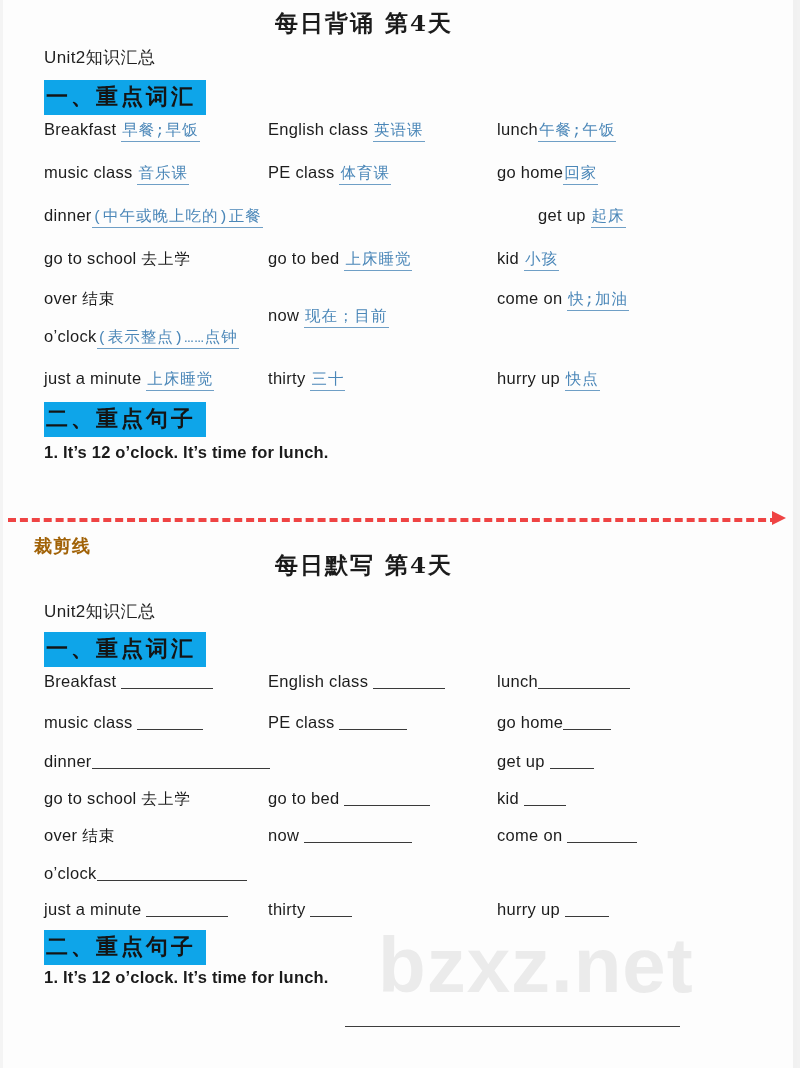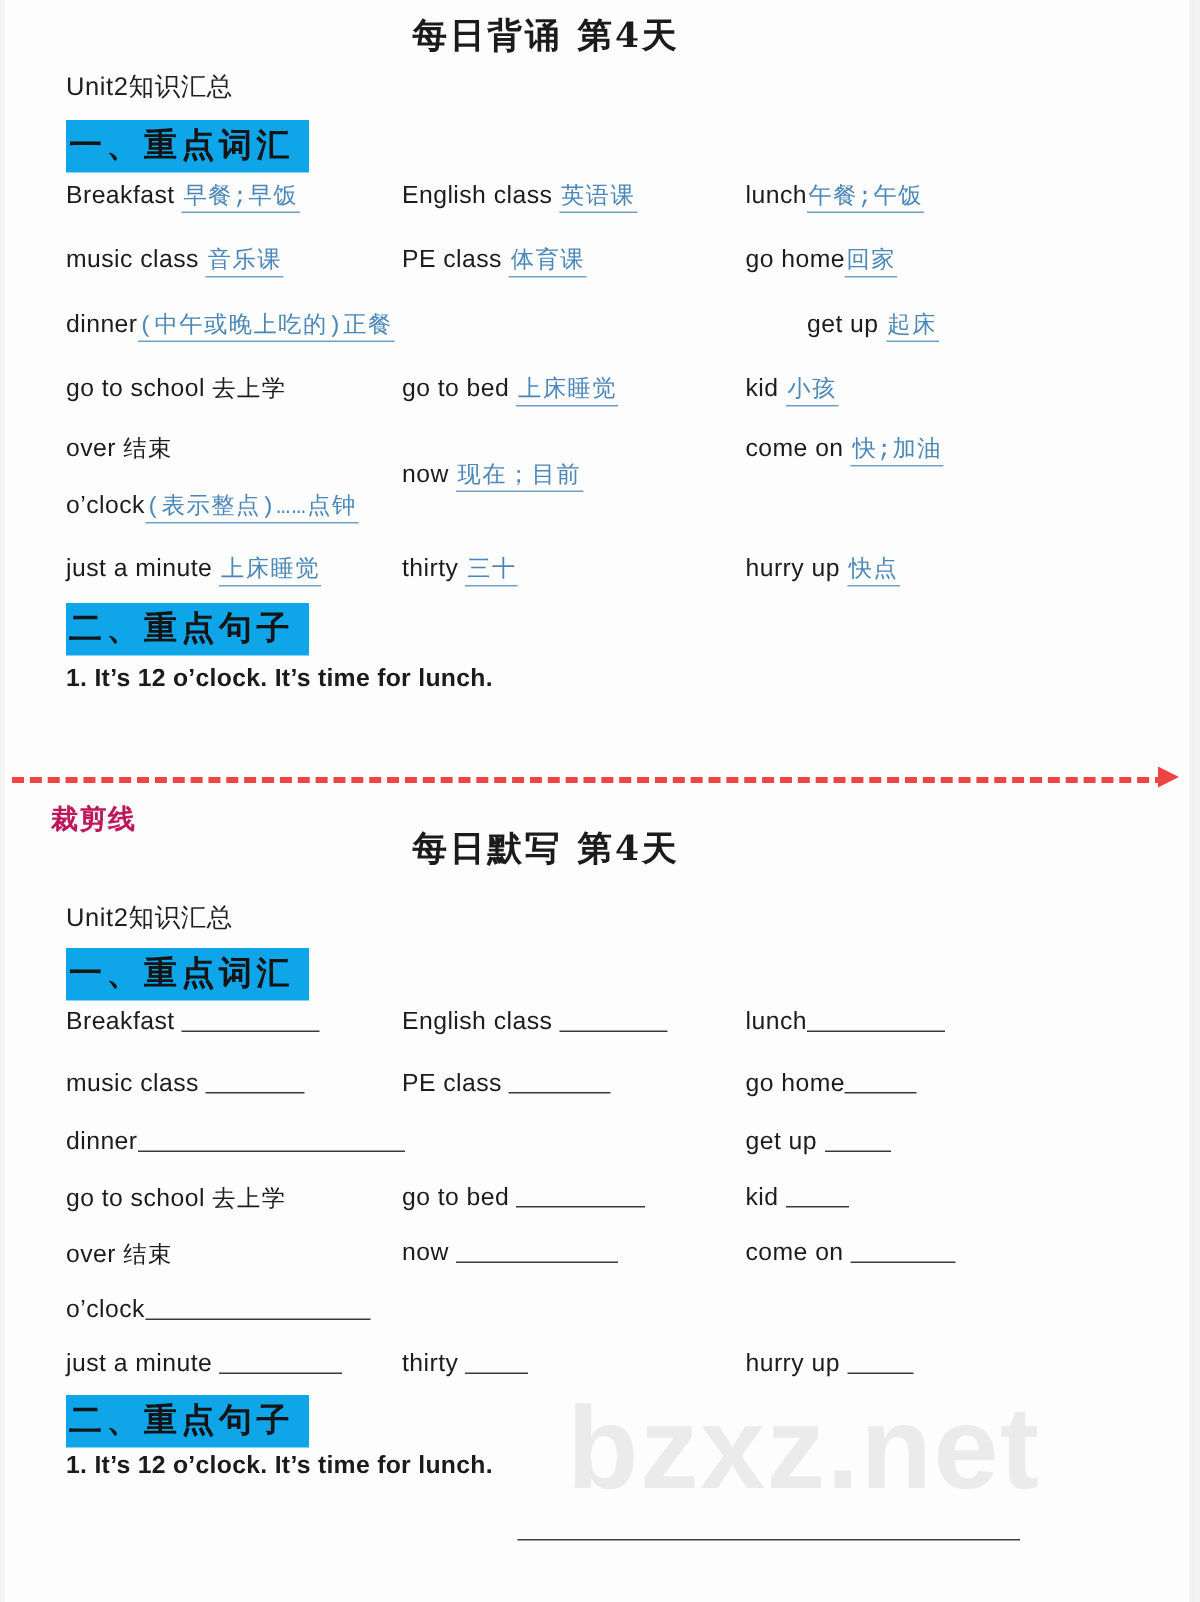--- a/index.html
+++ b/index.html
@@ -145,21 +145,21 @@
     border-top: 7px solid transparent;
     border-bottom: 7px solid transparent;
     border-left: 14px solid #ef4444;
   }
   .cut-label {
     position: absolute;
     left: 34px;
     font-family: "DejaVu Serif", serif;
     font-weight: bold;
     font-size: 18px;
-    color: #be185d;
+    color: #a16207;
     letter-spacing: 1px;
     z-index: 4;
   }
 </style>
 </head>
 <body>
 
 <div id="page">
   <div class="edge-l"></div>
   <div class="edge-r"></div>

